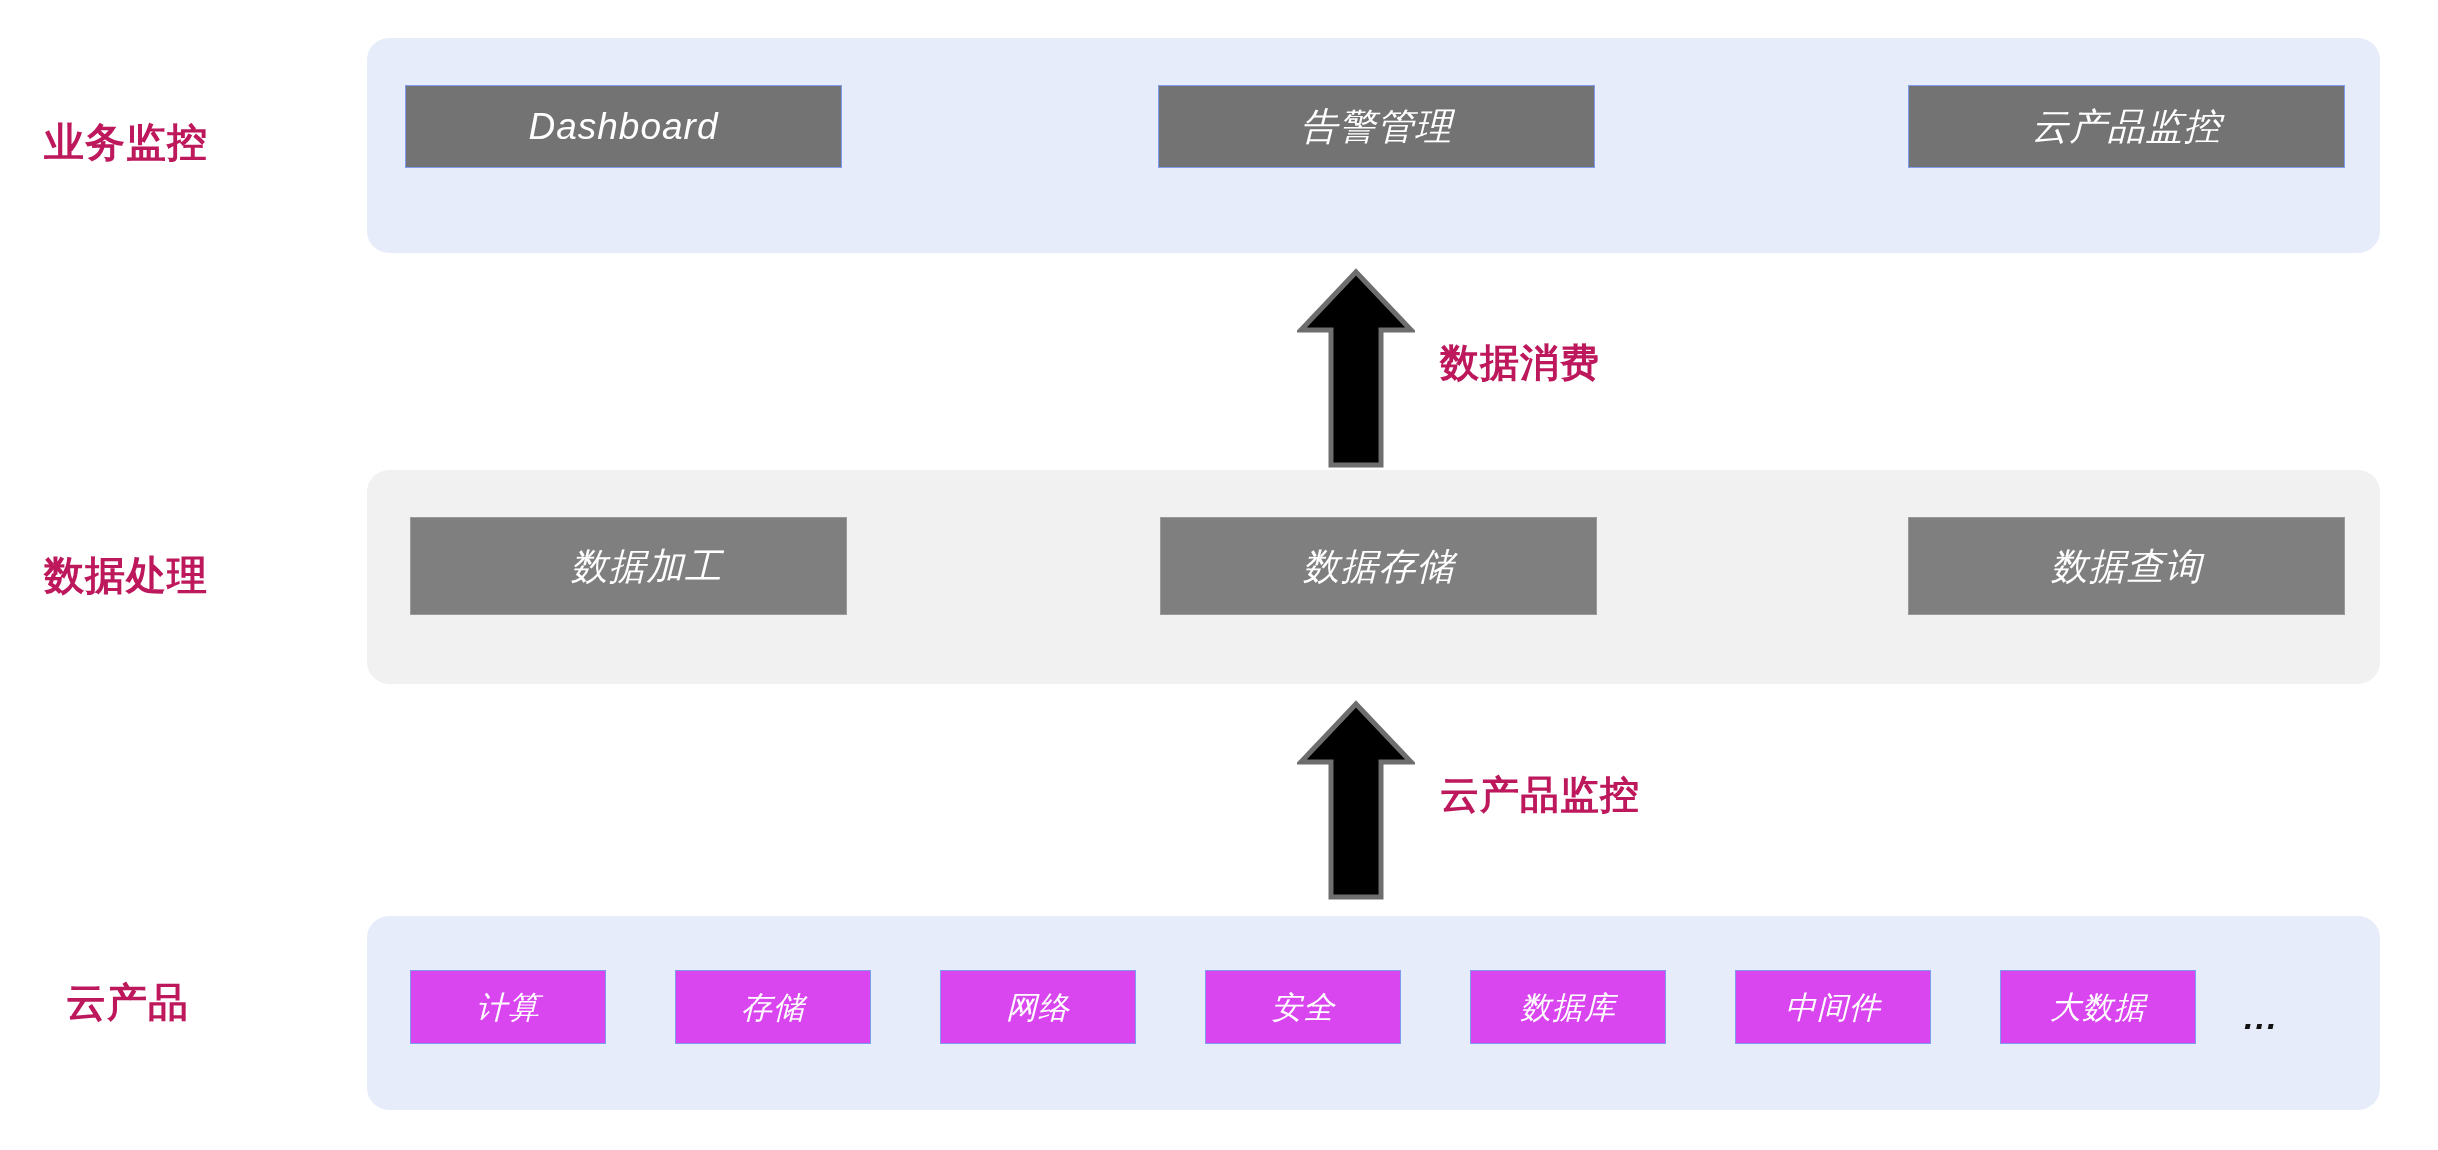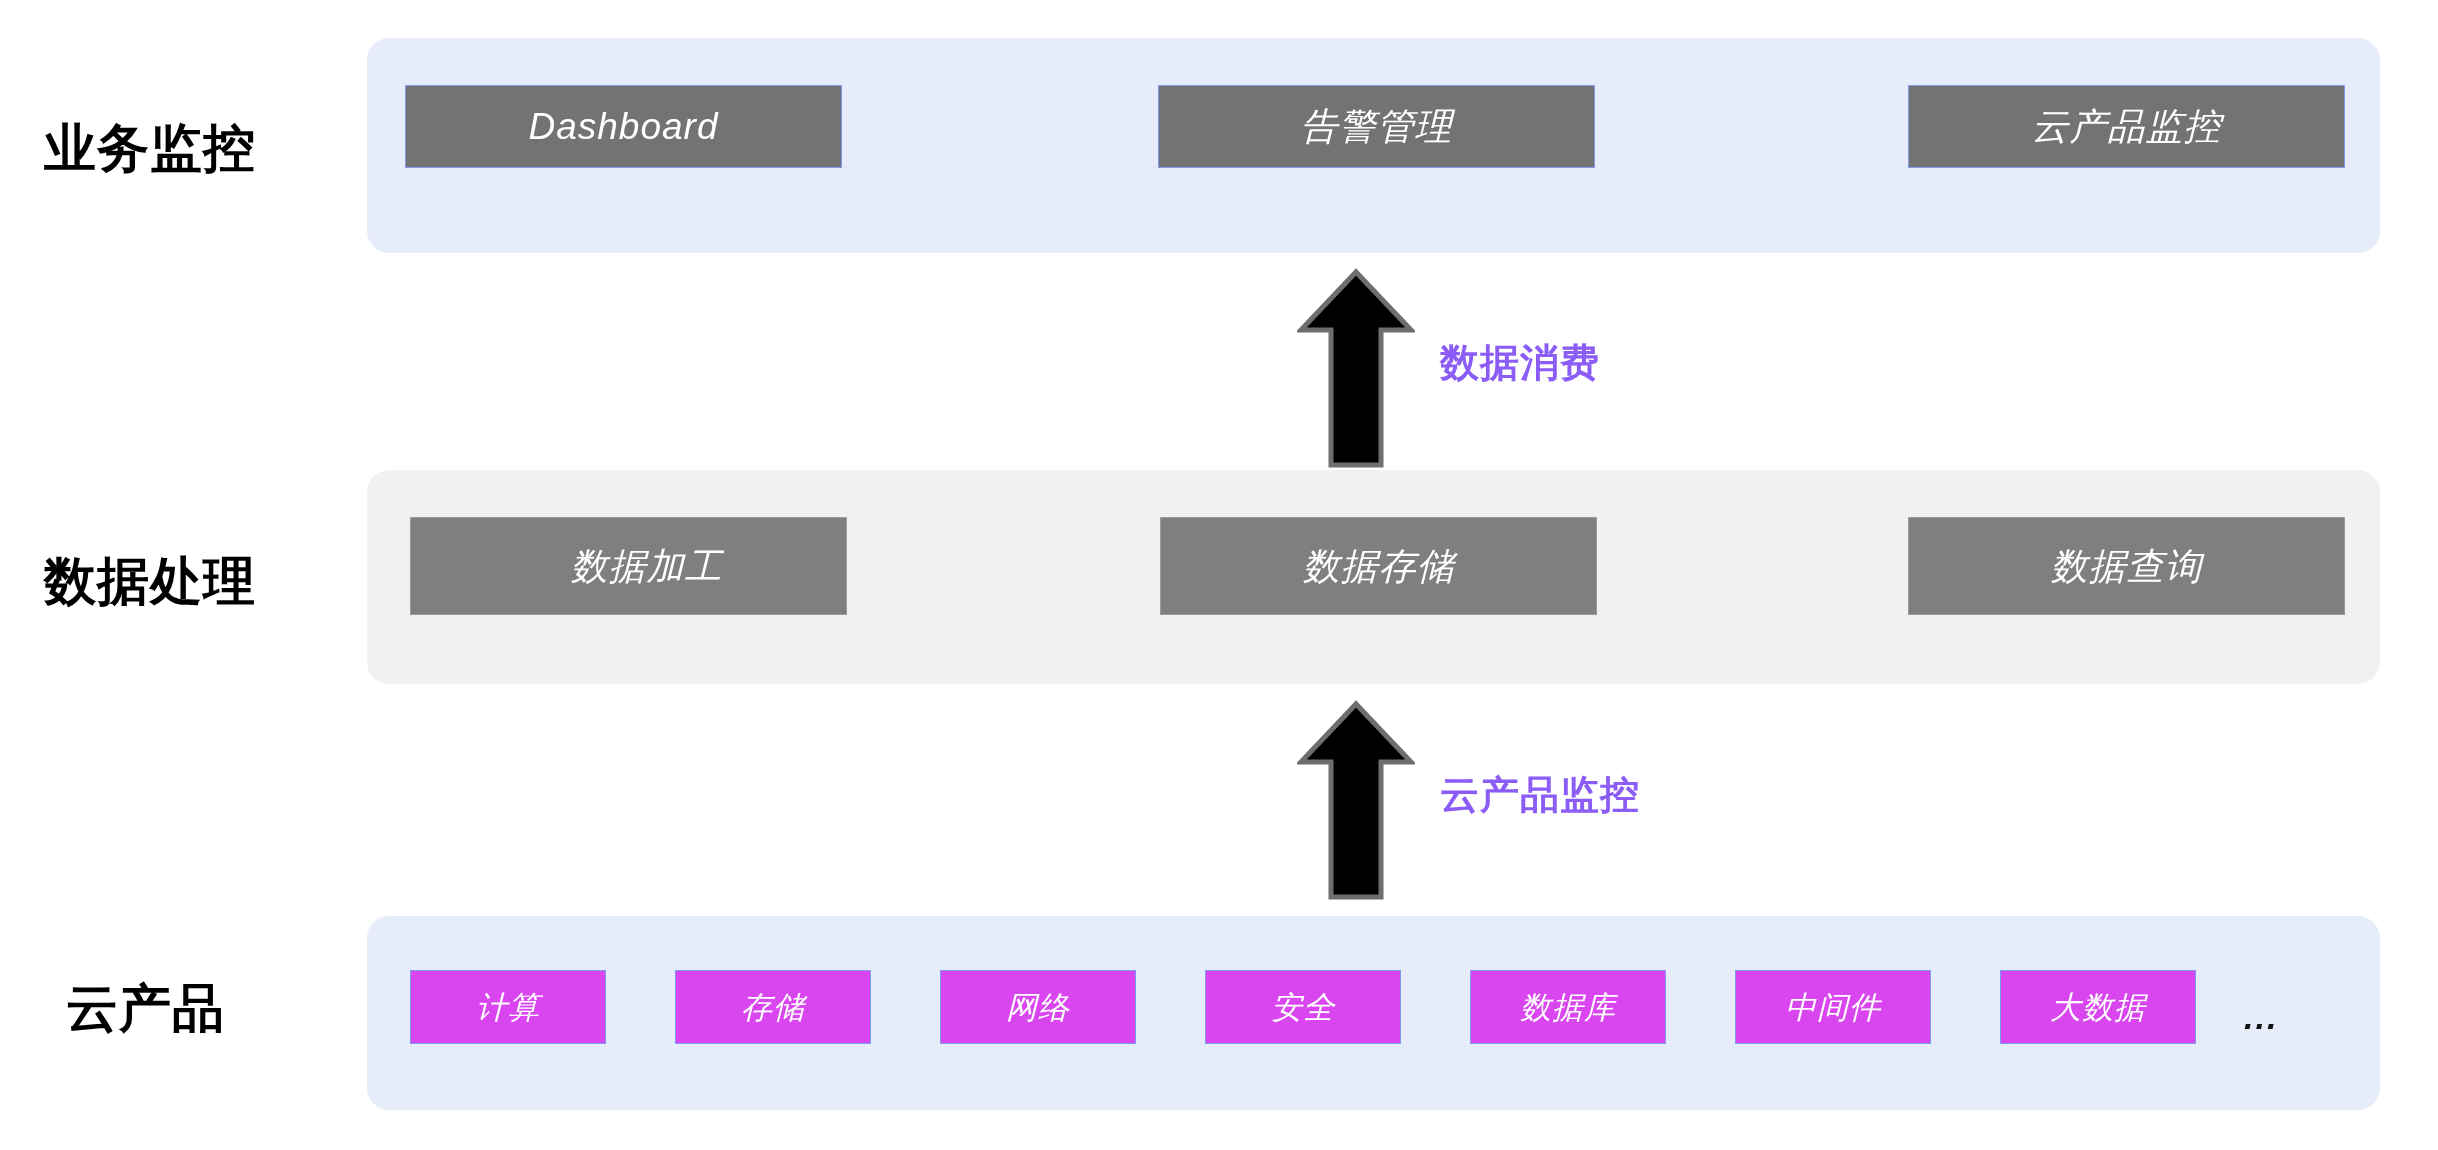--- a/index.html
+++ b/index.html
@@ -17,22 +17,22 @@
 
   .stage {
     position: absolute;
     inset: 0;
   }
 
   
   .row-label {
     position: absolute;
     font-weight: bold;
-    color: #000000;
-    font-size: 52px;
+    color: #be185d;
+    font-size: 40px;
     letter-spacing: 1px;
     white-space: nowrap;
     line-height: 1;
     text-align: right;
   }
   #label-row-1 { left: 44px;  top: 122px; }
   #label-row-2 { left: 44px;  top: 555px; }
   #label-row-3 { left: 66px;  top: 982px; }
 
   
@@ -115,21 +115,21 @@
     height: 200px;
   }
   #arrow-consume { left: 1297px; top: 268px; }
   #arrow-report  { left: 1297px; top: 700px; }
 
   .arrow-wrap svg { display: block; width: 100%; height: 100%; }
 
   .arrow-label {
     position: absolute;
     font-weight: bold;
-    color: #8b5cf6;
+    color: #be185d;
     font-size: 39px;
     letter-spacing: 1px;
     white-space: nowrap;
     line-height: 1;
   }
   #arrow-label-consume { left: 1440px; top: 343px; }
   #arrow-label-report  { left: 1440px; top: 775px; }
 </style>
 </head>
 <body>

